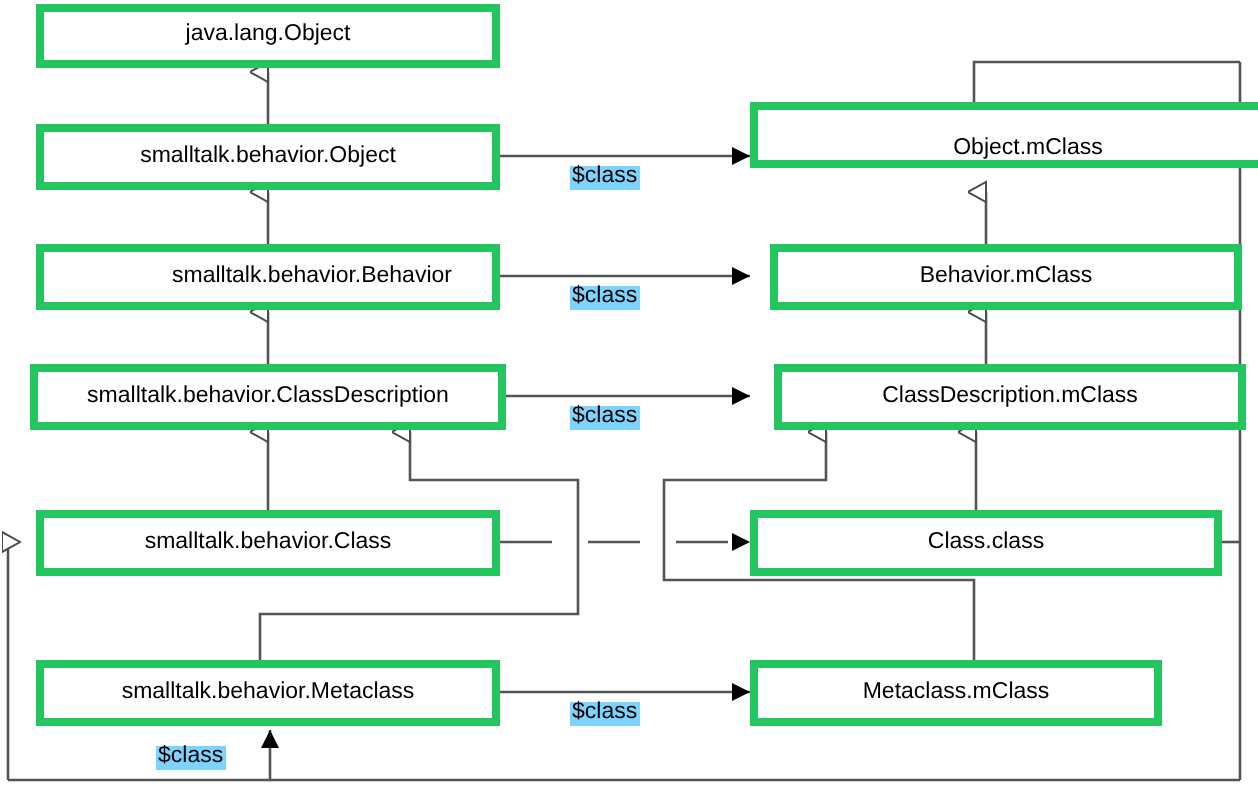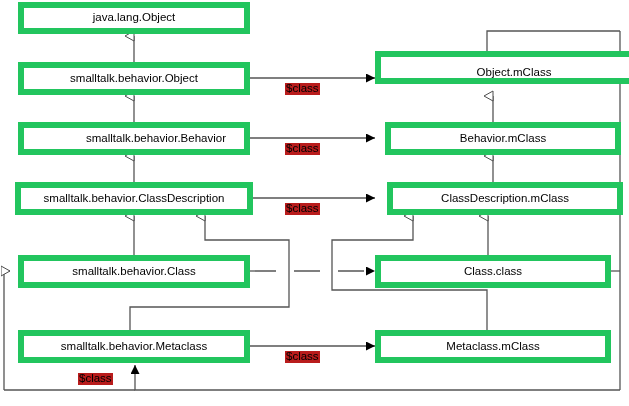--- a/index.html
+++ b/index.html
@@ -22,38 +22,38 @@
     position: absolute;
     left: 0;
     top: 0;
     width: 629px;
     height: 406px;
   }
   .node {
     position: absolute;
     box-sizing: border-box;
     background: #ffffff;
-    border: 6px solid #22c55e;
+    border: 4px solid #22c55e;
     display: flex;
     align-items: center;
     justify-content: center;
     font-size: 11.5px;
     color: #000000;
     line-height: 1;
     white-space: nowrap;
     z-index: 2;
   }
   .edge-label {
     position: absolute;
     font-size: 11.5px;
     color: #000000;
     line-height: 1;
     white-space: nowrap;
     z-index: 3;
-    background: #b91c1c;
+    background: #7dd3fc;
     padding: 0 1px;
   }
 </style>
 </head>
 <body>
 
 <div id="diagram-root">
 
   <svg id="edge-layer" width="629" height="406" viewBox="0 0 629 406" xmlns="http://www.w3.org/2000/svg">
     <defs>
@@ -140,21 +140,21 @@
   </div>
 
   <div class="node" style="left:375px; top:182px; width:236px; height:33px;margin-left:12px;">
     <span>ClassDescription.mClass</span>
   </div>
 
   <div class="node" style="left:375px; top:255px; width:236px; height:33px;">
     <span>Class.class</span>
   </div>
 
-  <div class="node" style="left:375px; top:330px; width:236px; height:33px;">
+  <div class="node" style="left:375px; top:330px; width:206px; height:33px;">
     <span>Metaclass.mClass</span>
   </div>
 
   <div class="edge-label" style="left:285px; top:83px;">$class</div>
 
   <div class="edge-label" style="left:285px; top:143px;">$class</div>
 
   <div class="edge-label" style="left:285px; top:203px;">$class</div>
 
   <div class="edge-label" style="left:285px; top:351px;">$class</div>

